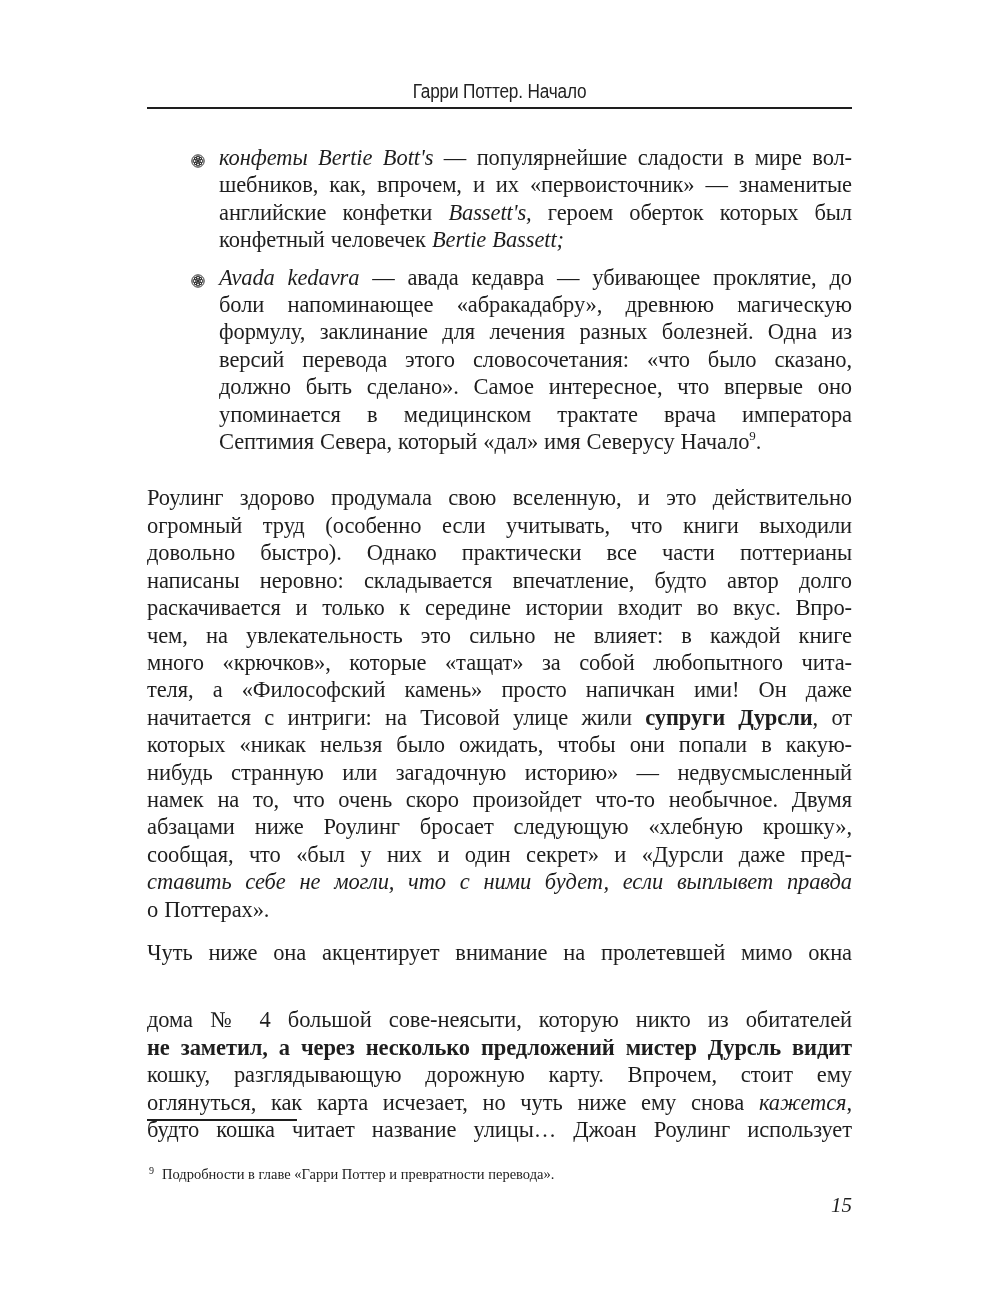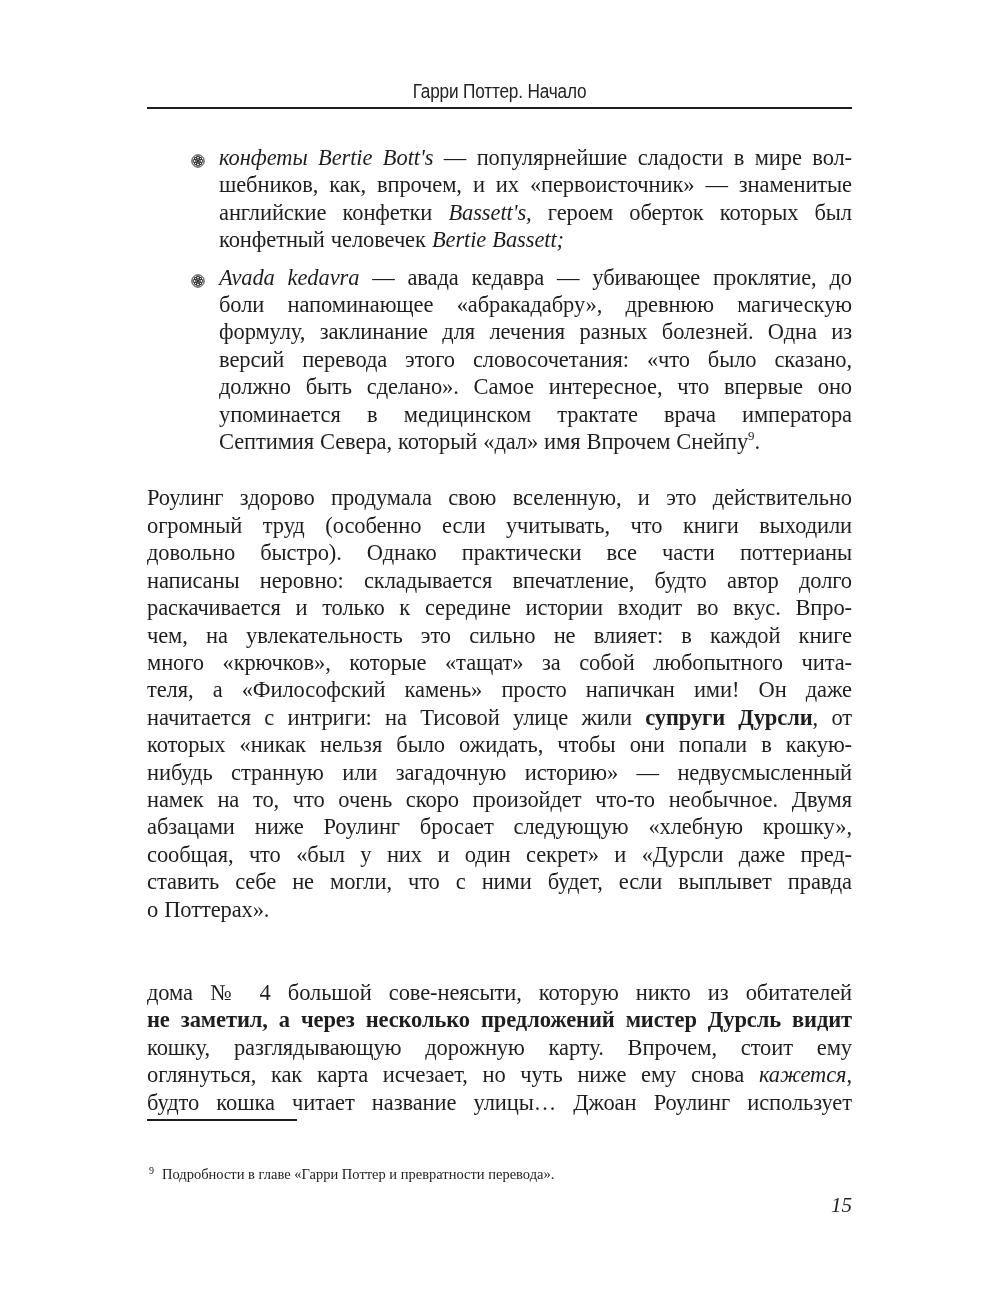--- a/index.html
+++ b/index.html
@@ -190,21 +190,21 @@
     </g>
   </svg>
 </span>
           <div class="text-block">
             <span class="line" style="word-spacing: 0.5px;"><span class="it">Avada kedavra</span><span> — авада кедавра — убивающее проклятие, до</span></span>
             <span class="line" style="word-spacing: 0.5px;"><span>боли напоминающее «абракадабру», древнюю магическую</span></span>
             <span class="line" style="word-spacing: 0.5px;"><span>формулу, заклинание для лечения разных болезней. Одна из</span></span>
             <span class="line" style="word-spacing: 0.5px;"><span>версий перевода этого словосочетания: «что было сказано,</span></span>
             <span class="line" style="word-spacing: 0.5px;"><span>должно быть сделано». Самое интересное, что впервые оно</span></span>
             <span class="line" style="word-spacing: 0.5px;"><span>упоминается в медицинском трактате врача императора</span></span>
-            <span class="line last"><span>Септимия Севера, который «дал» имя Впрочем Снейпу</span><sup>9</sup><span>.</span></span>
+            <span class="line last"><span>Септимия Севера, который «дал» имя Северусу Начало</span><sup>9</sup><span>.</span></span>
           </div>
         </li>
       </ul>
     <div class="para-gap"></div>
     <div id="paragraphs">
         <div class="paragraph">
           <div class="text-block">
             <span class="line" style="word-spacing: 0.5px;"><span>Роулинг здорово продумала свою вселенную, и это действительно</span></span>
             <span class="line" style="word-spacing: 0.5px;"><span>огромный труд (особенно если учитывать, что книги выходили</span></span>
             <span class="line" style="word-spacing: 0.5px;"><span>довольно быстро). Однако практически все части поттерианы</span></span>
@@ -212,27 +212,28 @@
             <span class="line" style="word-spacing: 0.5px;"><span>раскачивается и только к середине истории входит во вкус. Впро-</span></span>
             <span class="line" style="word-spacing: 0.5px;"><span>чем, на увлекательность это сильно не влияет: в каждой книге</span></span>
             <span class="line" style="word-spacing: 0.5px;"><span>много «крючков», которые «тащат» за собой любопытного чита-</span></span>
             <span class="line" style="word-spacing: 0.5px;"><span>теля, а «Философский камень» просто напичкан ими! Он даже</span></span>
             <span class="line" style="word-spacing: 0.5px;"><span>начитается с интриги: на Тисовой улице жили </span><span class="bd">супруги Дурсли</span><span>, от</span></span>
             <span class="line" style="word-spacing: 0.5px;"><span>которых «никак нельзя было ожидать, чтобы они попали в какую-</span></span>
             <span class="line" style="word-spacing: 0.5px;"><span>нибудь странную или загадочную историю» — недвусмысленный</span></span>
             <span class="line" style="word-spacing: 0.5px;"><span>намек на то, что очень скоро произойдет что-то необычное. Двумя</span></span>
             <span class="line" style="word-spacing: 0.5px;"><span>абзацами ниже Роулинг бросает следующую «хлебную крошку»,</span></span>
             <span class="line" style="word-spacing: 0.5px;"><span>сообщая, что «был у них и один секрет» и «Дурсли даже пред-</span></span>
-            <span class="line" style="word-spacing: 0.5px;"><span>ставить себе не могли, что с ними будет, если выплывет правда</span></span>
+            <span class="line" style="word-spacing: 0.5px; font-style: italic;"><span>ставить себе не могли, что с ними будет, если выплывет правда</span></span>
             <span class="line last"><span>о Поттерах».</span></span>
           </div>
         </div>
         <div class="para-gap"></div>
         <div class="paragraph">
           <div class="text-block">
+            <span class="line" style="word-spacing: 0.5px;"><span>Чуть ниже она акцентирует внимание на пролетевшей мимо окна</span></span>
             <span class="line" style="word-spacing: 0.5px; margin-top: 40px;"><span>дома № 4 большой сове-неясыти, которую никто из обитателей</span></span>
             <span class="line" style="word-spacing: 0.5px; font-weight: bold;"><span>не заметил, а через несколько предложений мистер Дурсль видит</span></span>
             <span class="line" style="word-spacing: 0.5px;"><span>кошку, разглядывающую дорожную карту. Впрочем, стоит ему</span></span>
             <span class="line" style="word-spacing: 0.5px;"><span>оглянуться, как карта исчезает, но чуть ниже ему снова </span><span class="it">кажется</span><span>,</span></span>
             <span class="line" style="word-spacing: 0.5px;"><span>будто кошка читает название улицы… Джоан Роулинг использует</span></span>
           </div>
         </div>
       </div>
   </div>
 

